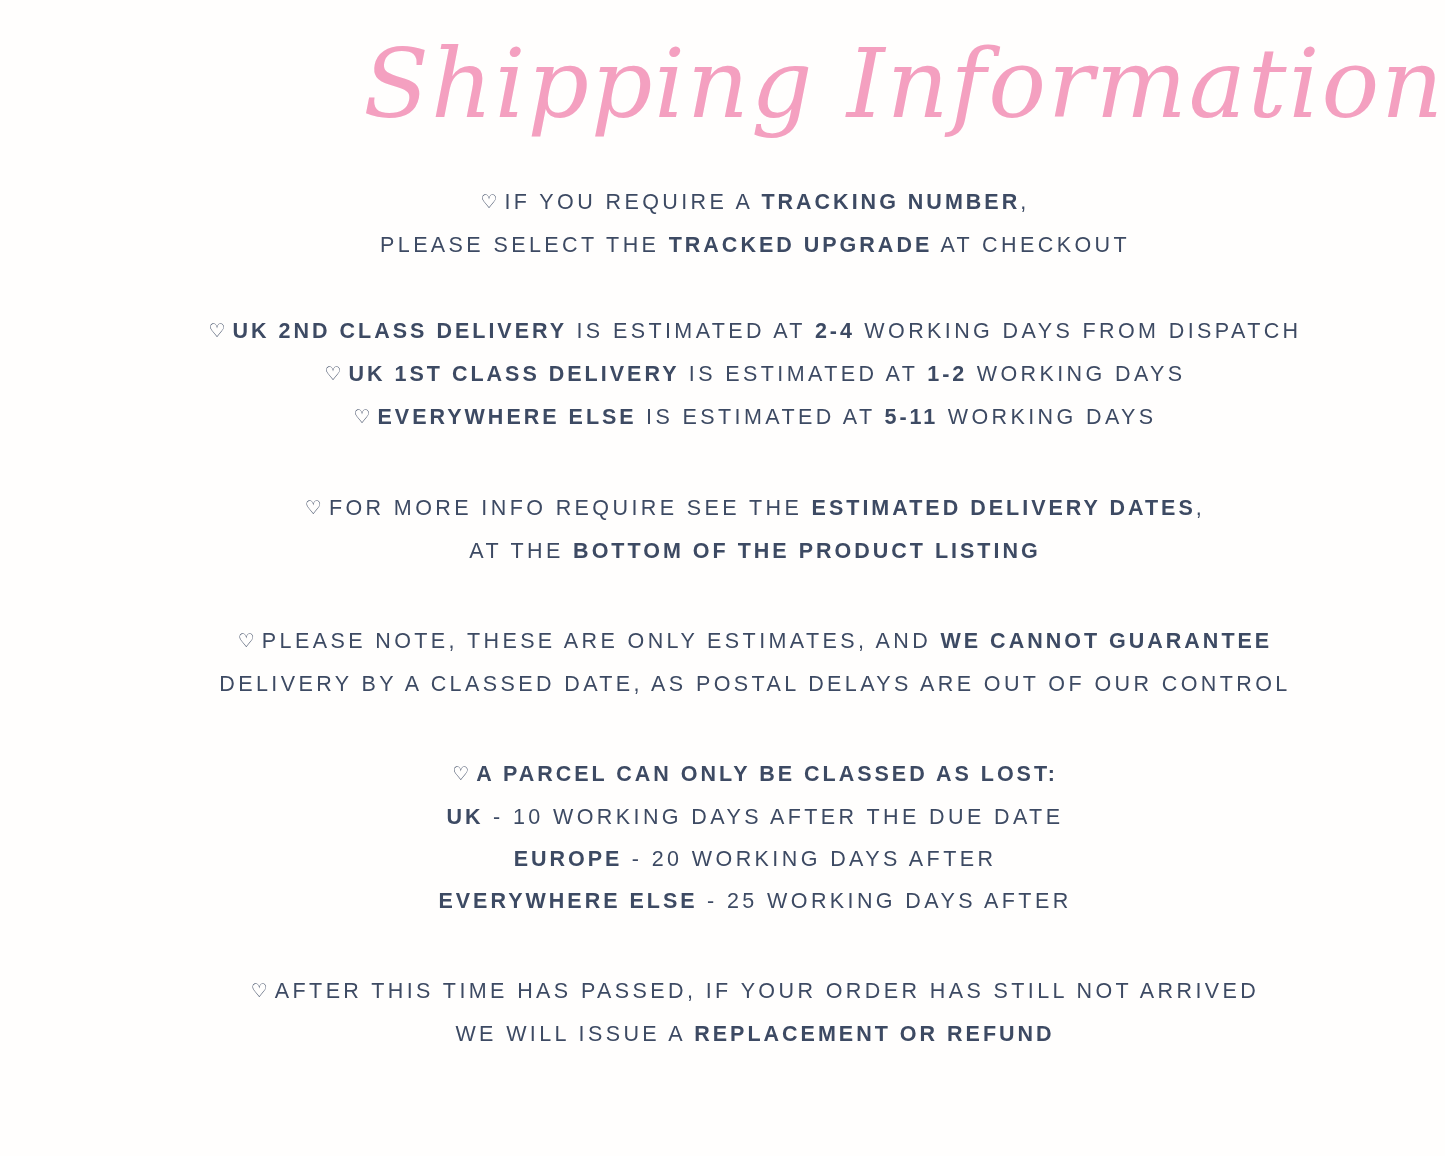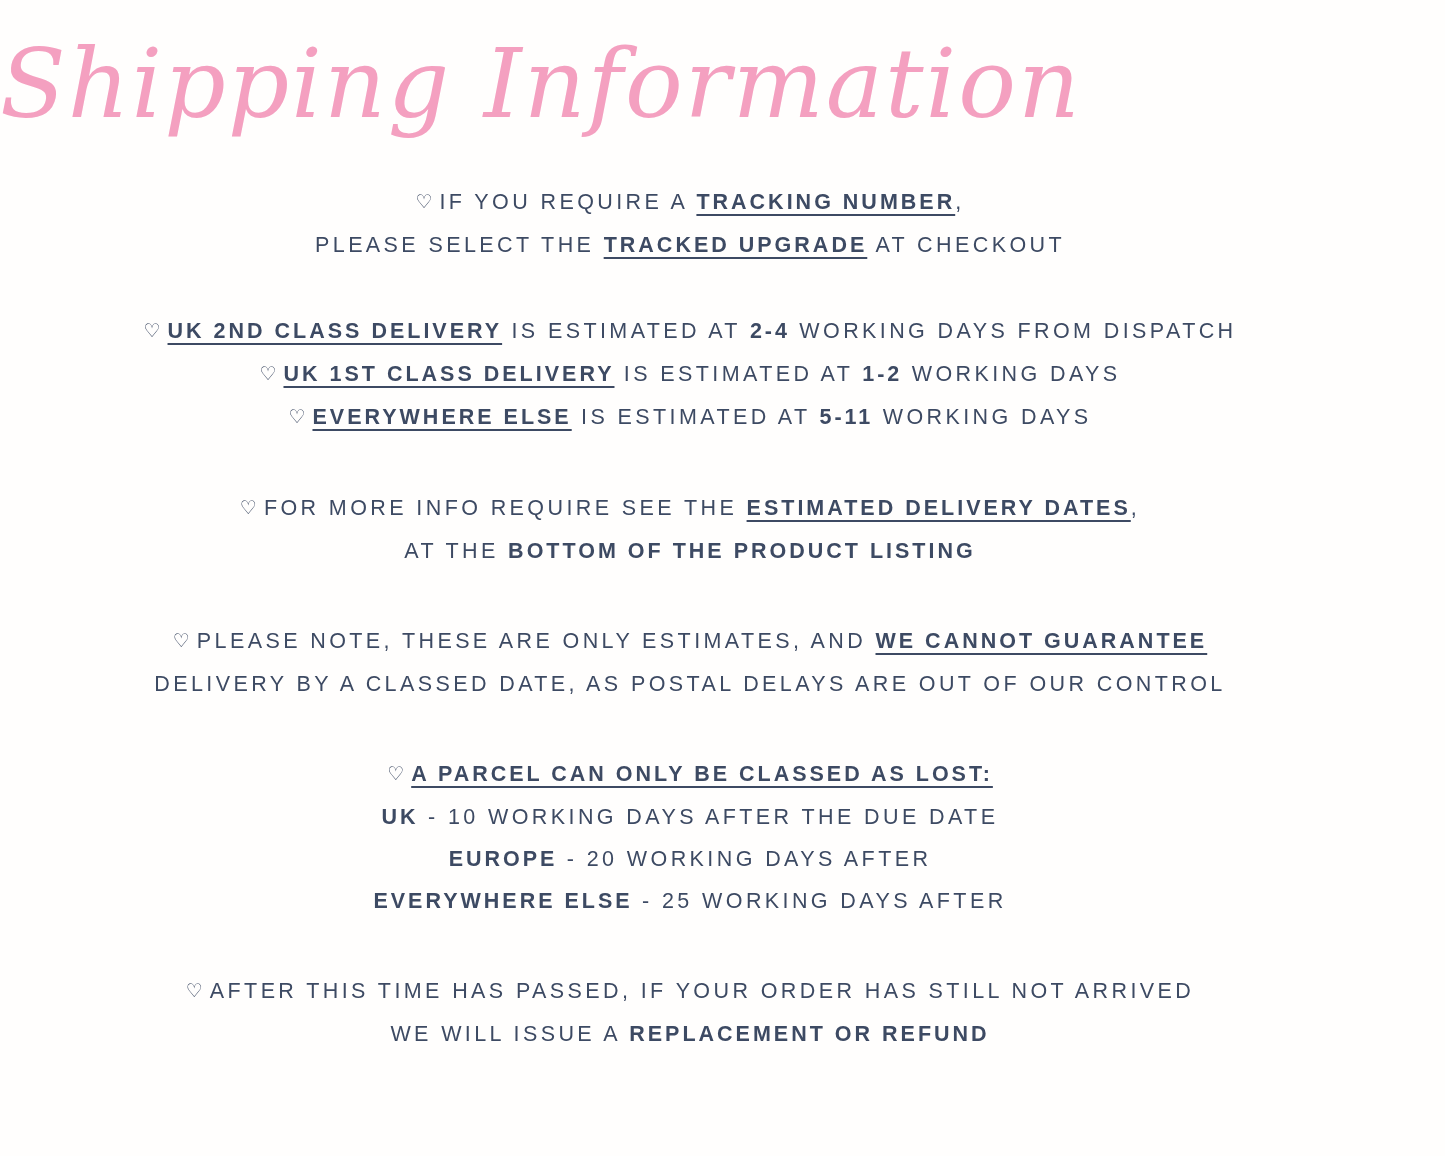--- a/index.html
+++ b/index.html
@@ -13,21 +13,21 @@
     font-family: "Liberation Sans", sans-serif;
     color: #3d4a63;
     overflow: hidden;
   }
   .page {
     width: 1445px;
     height: 1156px;
     position: relative;
     display: flex;
     flex-direction: column;
-    align-items: flex-start;
+    align-items: flex-end;
     border-radius: 23px;
   }
   .title {
     margin-top: 34px;
     font-family: "DejaVu Serif", serif;
     font-style: italic;
     font-weight: 400;
     font-size: 96px;
     line-height: 1.05;
     color: #f4a0c0;
@@ -47,21 +47,20 @@
     white-space: nowrap;
   }
   .gap-md { height: 44px; }
   .gap-lg { height: 48px; }
   .b {
     font-weight: bold;
     letter-spacing: 3.0px;
   }
   .u {
     font-weight: bold;
-    text-decoration: underline;
     text-underline-offset: 5px;
     text-decoration-thickness: 1.6px;
     letter-spacing: 3.0px;
   }
   .heart {
     font-size: 19px;
     letter-spacing: 0;
     color: #3d4a63;
     display: inline-block;
     margin-right: 7px;

